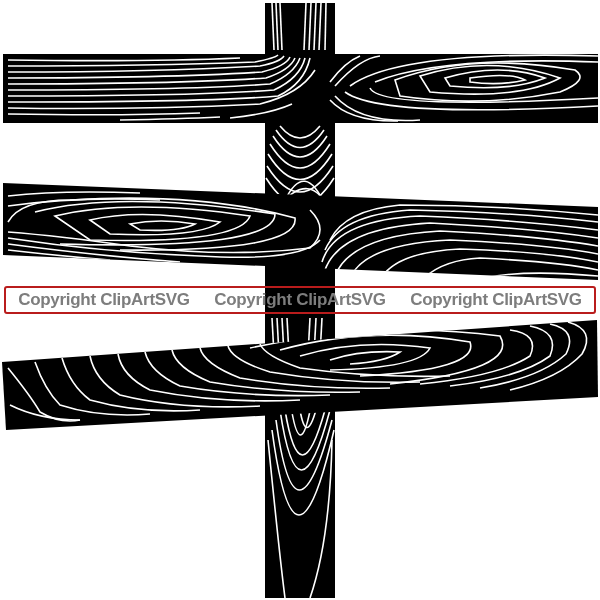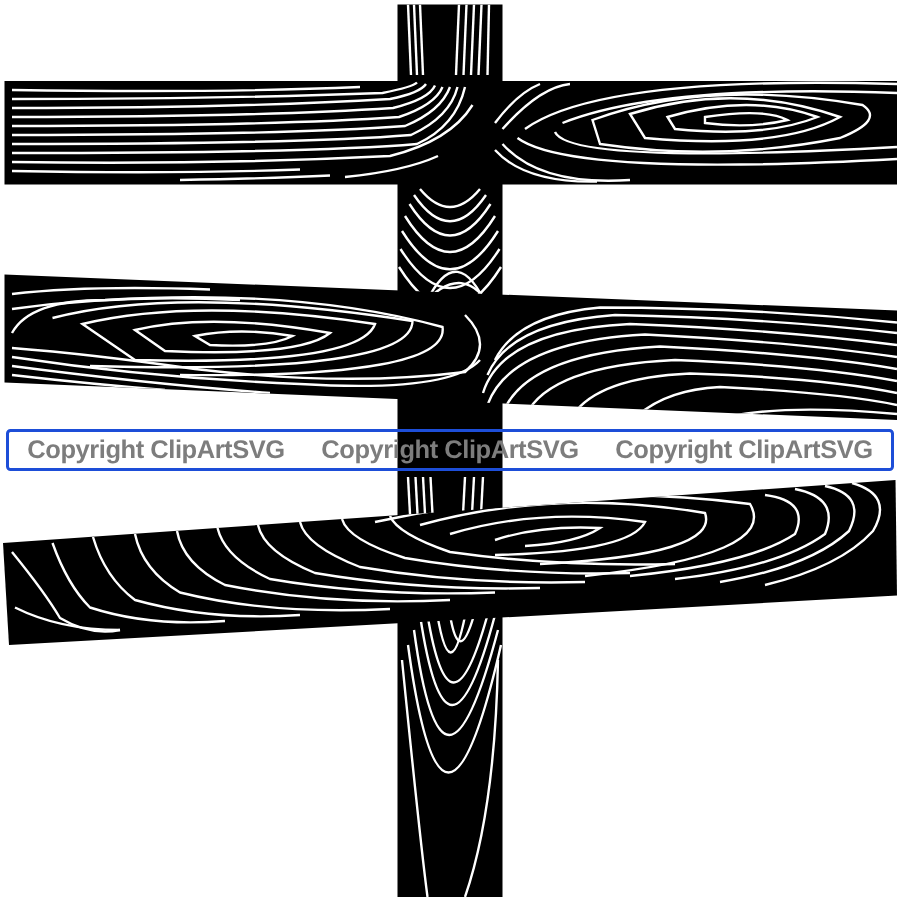--- a/index.html
+++ b/index.html
@@ -1,18 +1,18 @@
 <!DOCTYPE html>
 <html><head>
 <meta charset="utf-8">
 <style>
   html,body{margin:0;padding:0;background:#ffffff;}
   body{width:600px;height:600px;position:relative;overflow:hidden;font-family:"Liberation Sans",sans-serif;}
   svg{position:absolute;left:0;top:0;}
-  .wm{position:absolute;left:4px;top:286px;width:592px;height:28px;border:2px solid #1d4ed8;border-radius:3px;box-sizing:border-box;
+  .wm{position:absolute;left:4px;top:286px;width:592px;height:28px;border:2px solid #b91c1c;border-radius:3px;box-sizing:border-box;
       display:flex;align-items:center;justify-content:space-around;background:rgba(255,255,255,0.0);}
   .wm span{font-family:"Liberation Sans",sans-serif;font-weight:bold;font-size:17px;color:#7d7d7d;letter-spacing:-0.3px;white-space:nowrap;}
 </style>
 </head>
 <body>
 
 <svg width="600" height="600" viewBox="0 0 600 600">
   <defs>
     <clipPath id="cpPost">
         <rect x="265" y="3" width="70" height="595"></rect>

